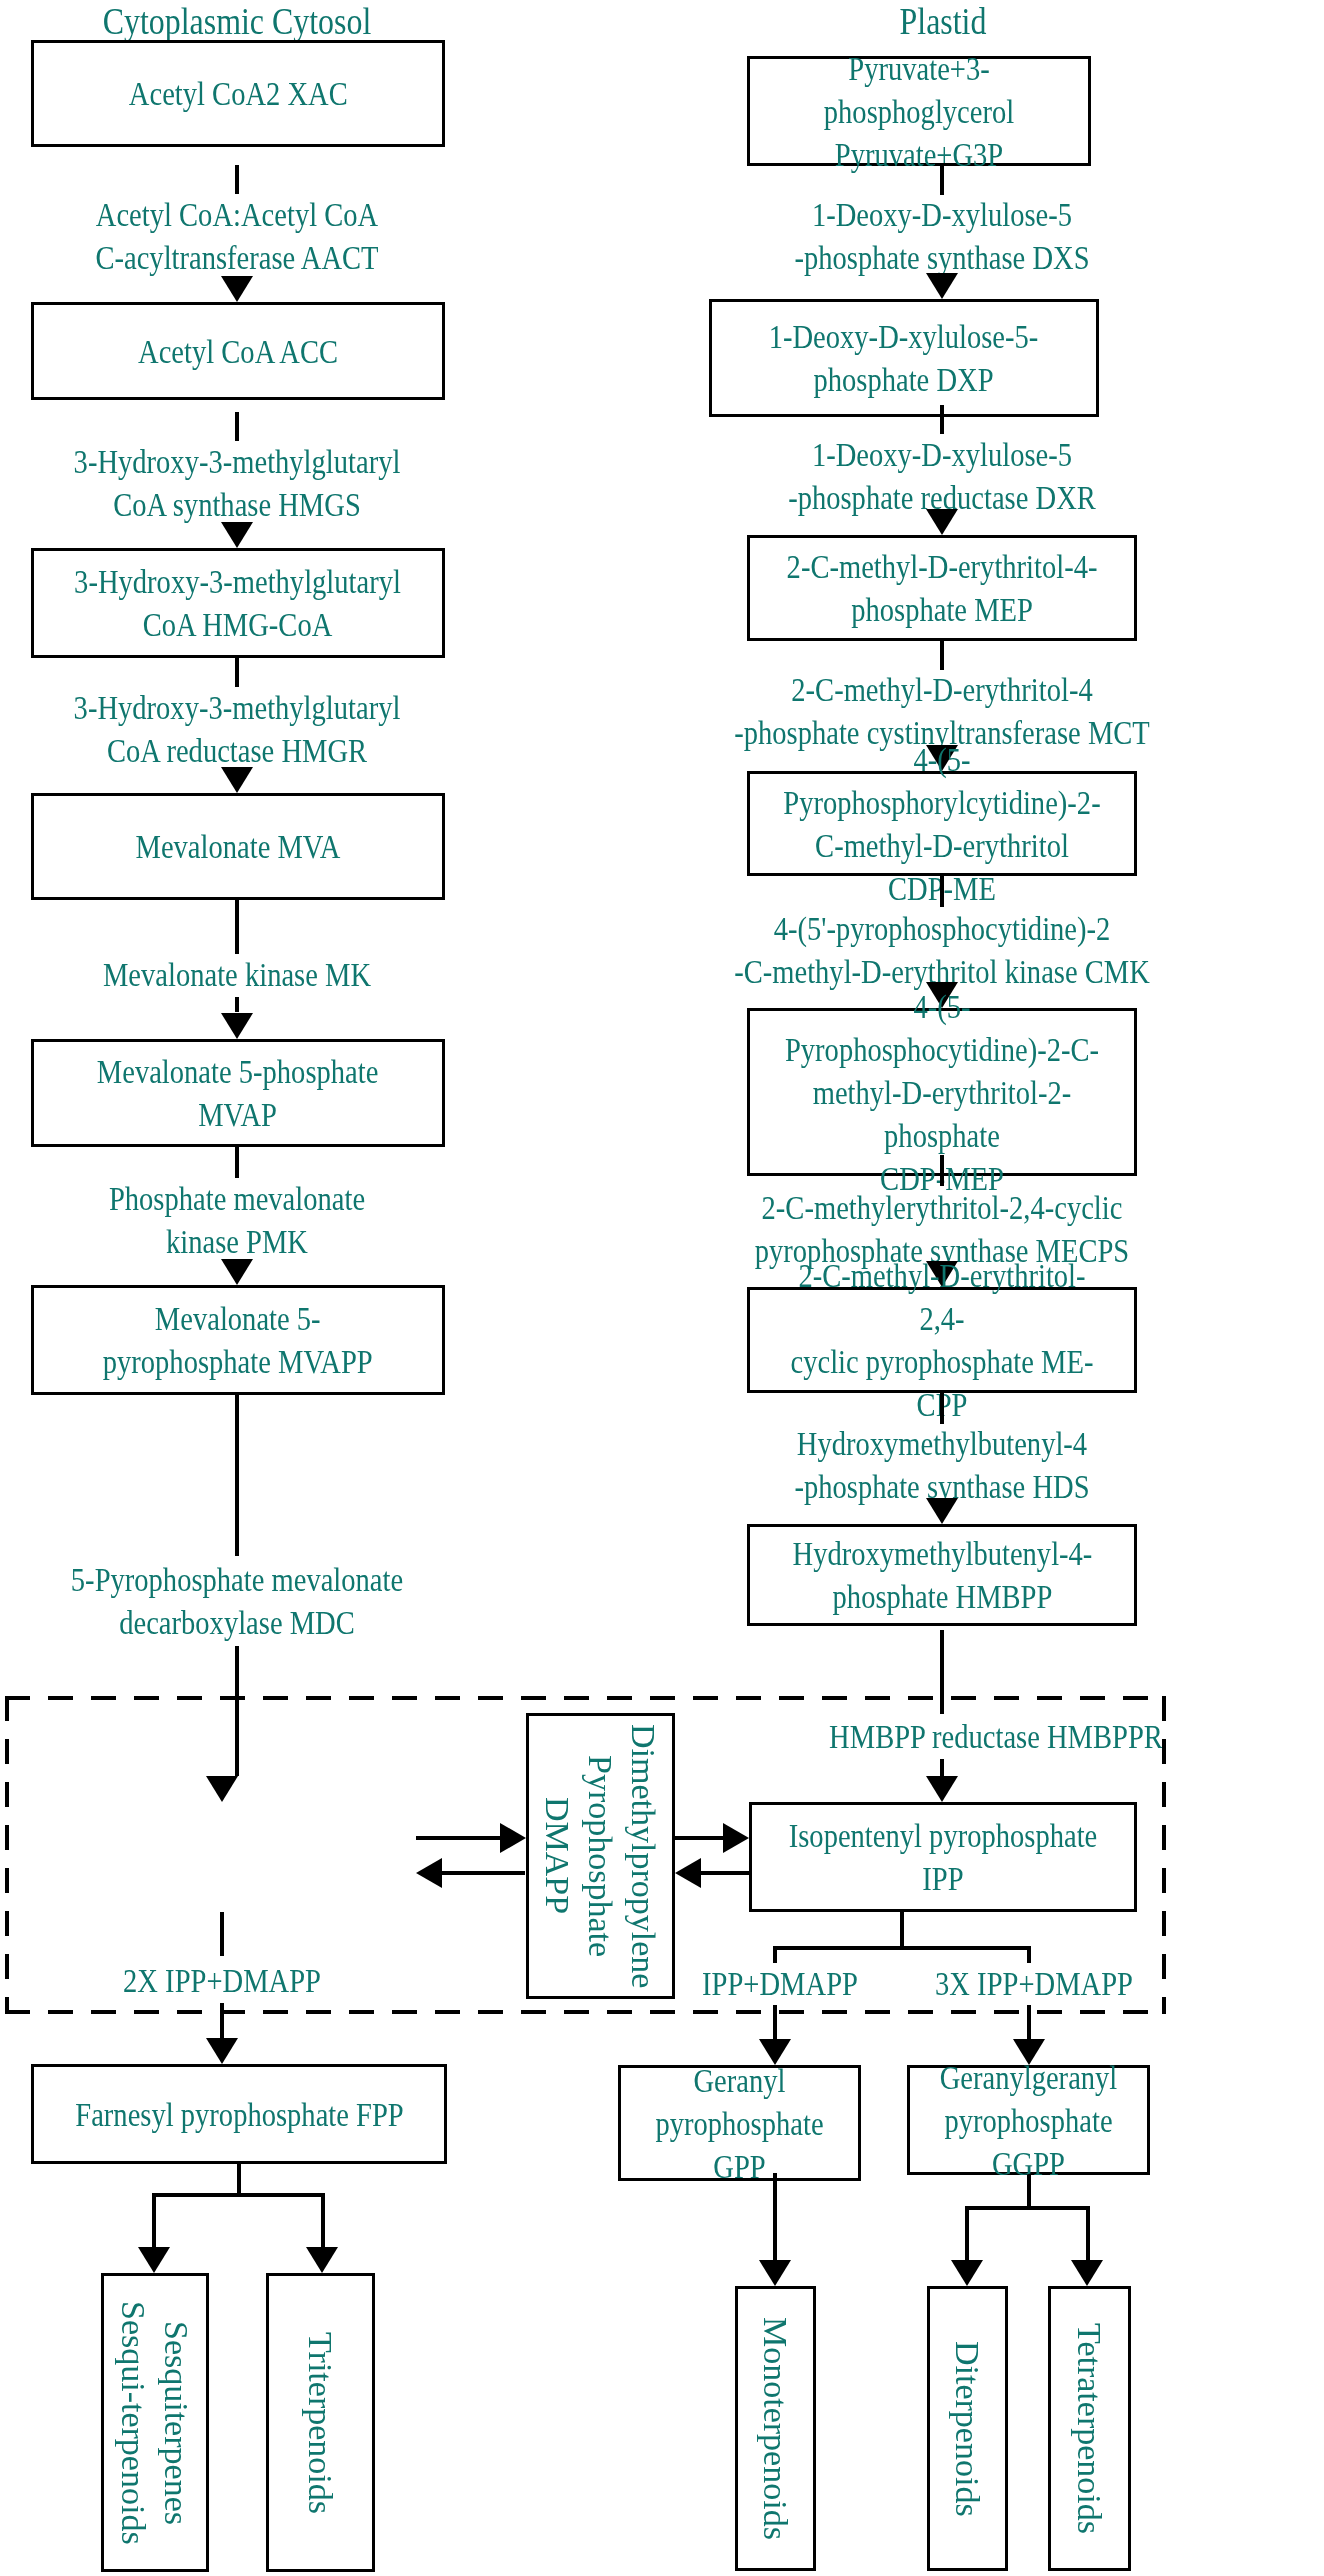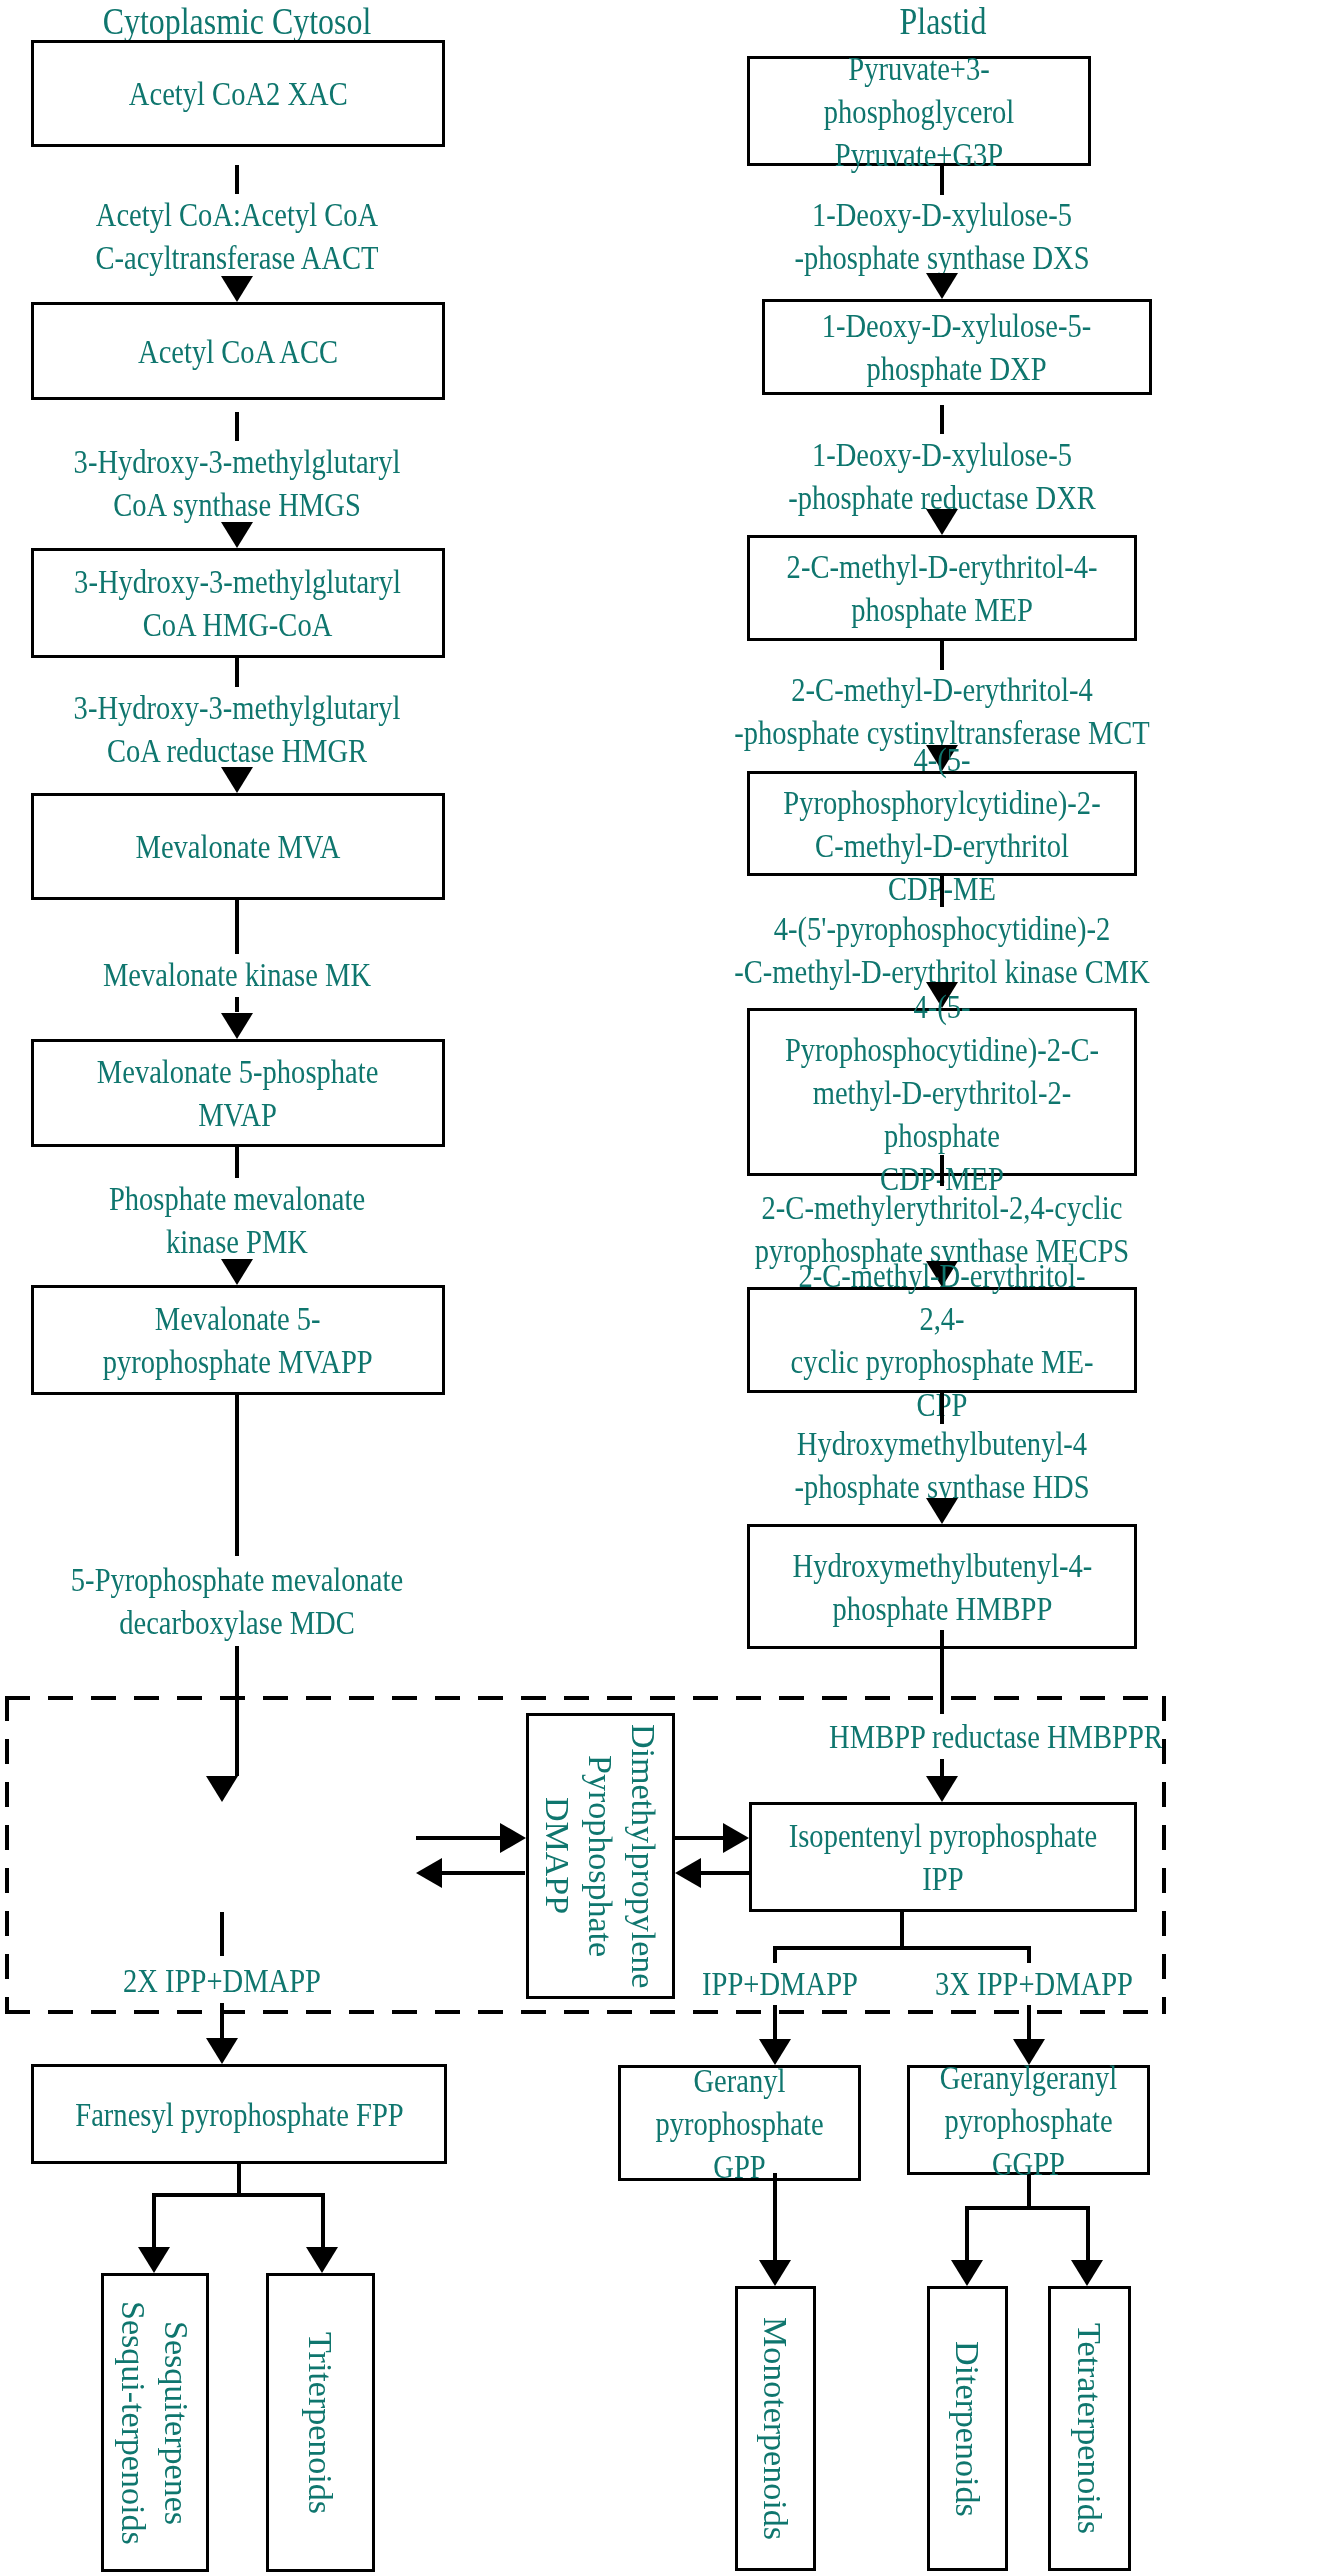--- a/index.html
+++ b/index.html
@@ -139,21 +139,21 @@
     </div>
 
   <div class="box" style="left:747px;top:56px;width:344px;height:110px">
       <span class="t">Pyruvate+3-phosphoglycerol
 Pyruvate+G3P</span>
     </div>
   <div class="vl" style="left:940px;top:166px;height:29px"></div>
   <div class="enz" style="left:942px;top:193px"><span class="t">1-Deoxy-D-xylulose-5
 -phosphate synthase DXS</span></div>
   <div class="ad" style="left:926px;top:273px"></div>
-  <div class="box" style="left:762px;top:299px;width:390px;height:96px">
+  <div class="box" style="left:709px;top:299px;width:390px;height:118px">
       <span class="t">1-Deoxy-D-xylulose-5-
 phosphate DXP</span>
     </div>
   <div class="vl" style="left:940px;top:405px;height:29px"></div>
   <div class="enz" style="left:942px;top:433px"><span class="t">1-Deoxy-D-xylulose-5
 -phosphate reductase DXR</span></div>
   <div class="ad" style="left:926px;top:509px"></div>
   <div class="box" style="left:747px;top:535px;width:390px;height:106px">
       <span class="t">2-C-methyl-D-erythritol-4-
 phosphate MEP</span>
@@ -180,21 +180,21 @@
 pyrophosphate synthase MECPS</span></div>
   <div class="ad" style="left:926px;top:1261px"></div>
   <div class="box" style="left:747px;top:1287px;width:390px;height:106px">
       <span class="t">2-C-methyl-D-erythritol-2,4-
 cyclic pyrophosphate ME-CPP</span>
     </div>
   <div class="vl" style="left:940px;top:1393px;height:31px"></div>
   <div class="enz" style="left:942px;top:1422px"><span class="t">Hydroxymethylbutenyl-4
 -phosphate synthase HDS</span></div>
   <div class="ad" style="left:926px;top:1498px"></div>
-  <div class="box" style="left:747px;top:1524px;width:390px;height:125px">
+  <div class="box" style="left:747px;top:1524px;width:390px;height:102px">
       <span class="t">Hydroxymethylbutenyl-4-
 phosphate HMBPP</span>
     </div>
   <div class="vl" style="left:940px;top:1630px;height:84px"></div>
   <div class="enz" style="left:996px;top:1715px"><span class="t">HMBPP reductase HMBPPR</span></div>
   <div class="vl" style="left:940px;top:1759px;height:17px"></div>
   <div class="ad" style="left:926px;top:1776px"></div>
   <div class="box" style="left:749px;top:1802px;width:388px;height:110px">
       <span class="t">Isopentenyl pyrophosphate IPP</span>
     </div>

